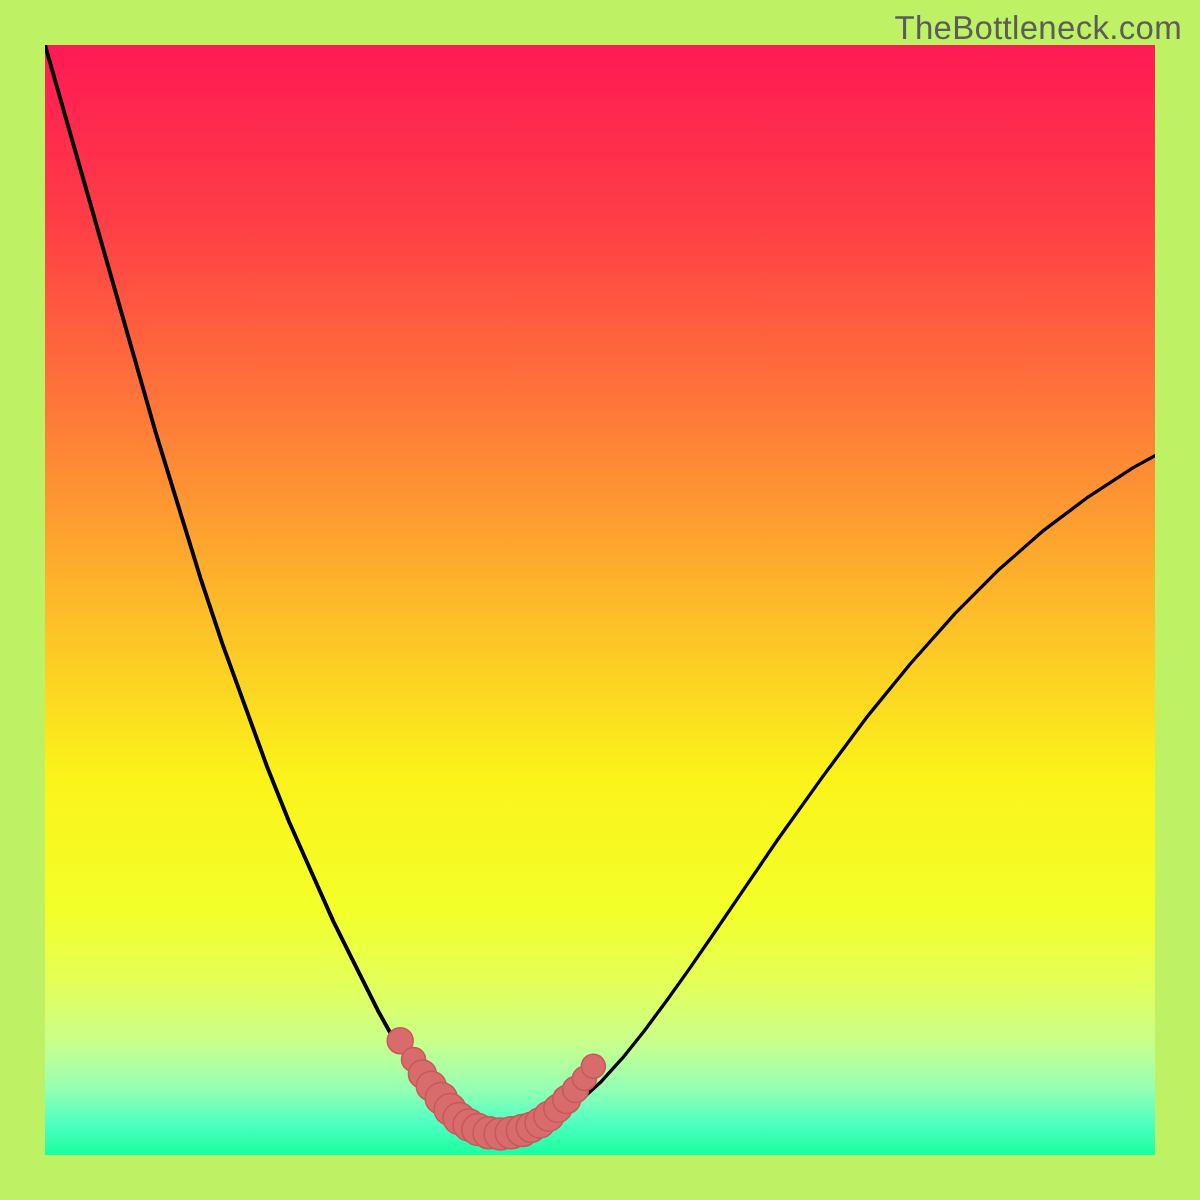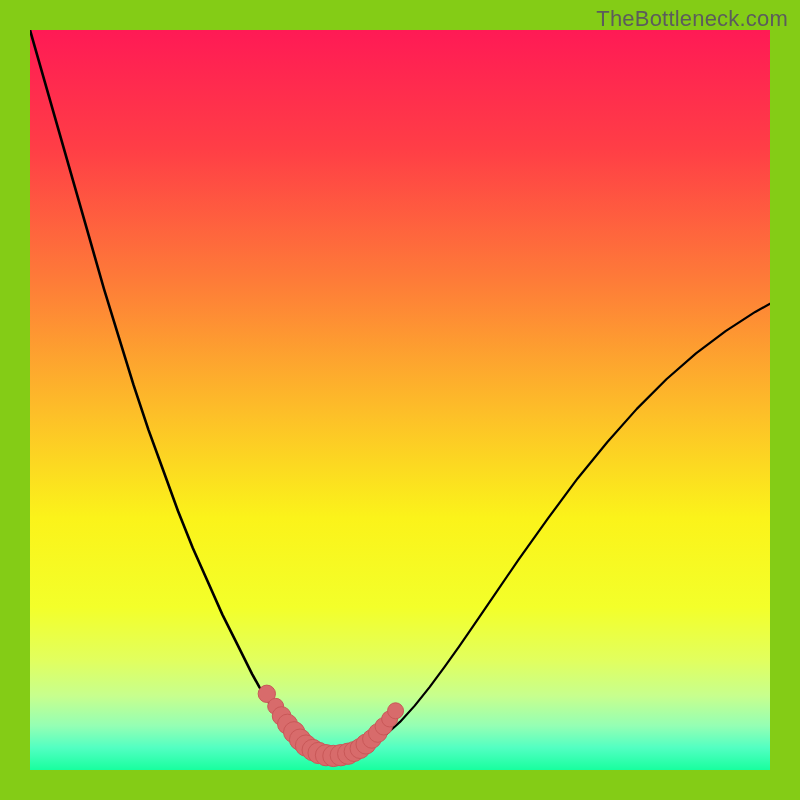--- a/index.html
+++ b/index.html
@@ -7,21 +7,21 @@
     padding: 0;
     width: 800px;
     height: 800px;
     background: #000000;
     font-family: Arial, Helvetica, sans-serif;
     overflow: hidden;
   }
   .frame {
     position: absolute;
     inset: 0;
-    background: #84cc16;
+    background: #bef264;
   }
   .plot {
     position: absolute;
     left: 30px;
     top: 30px;
     width: 740px;
     height: 740px;
     overflow: hidden;
   }
   .watermark {

